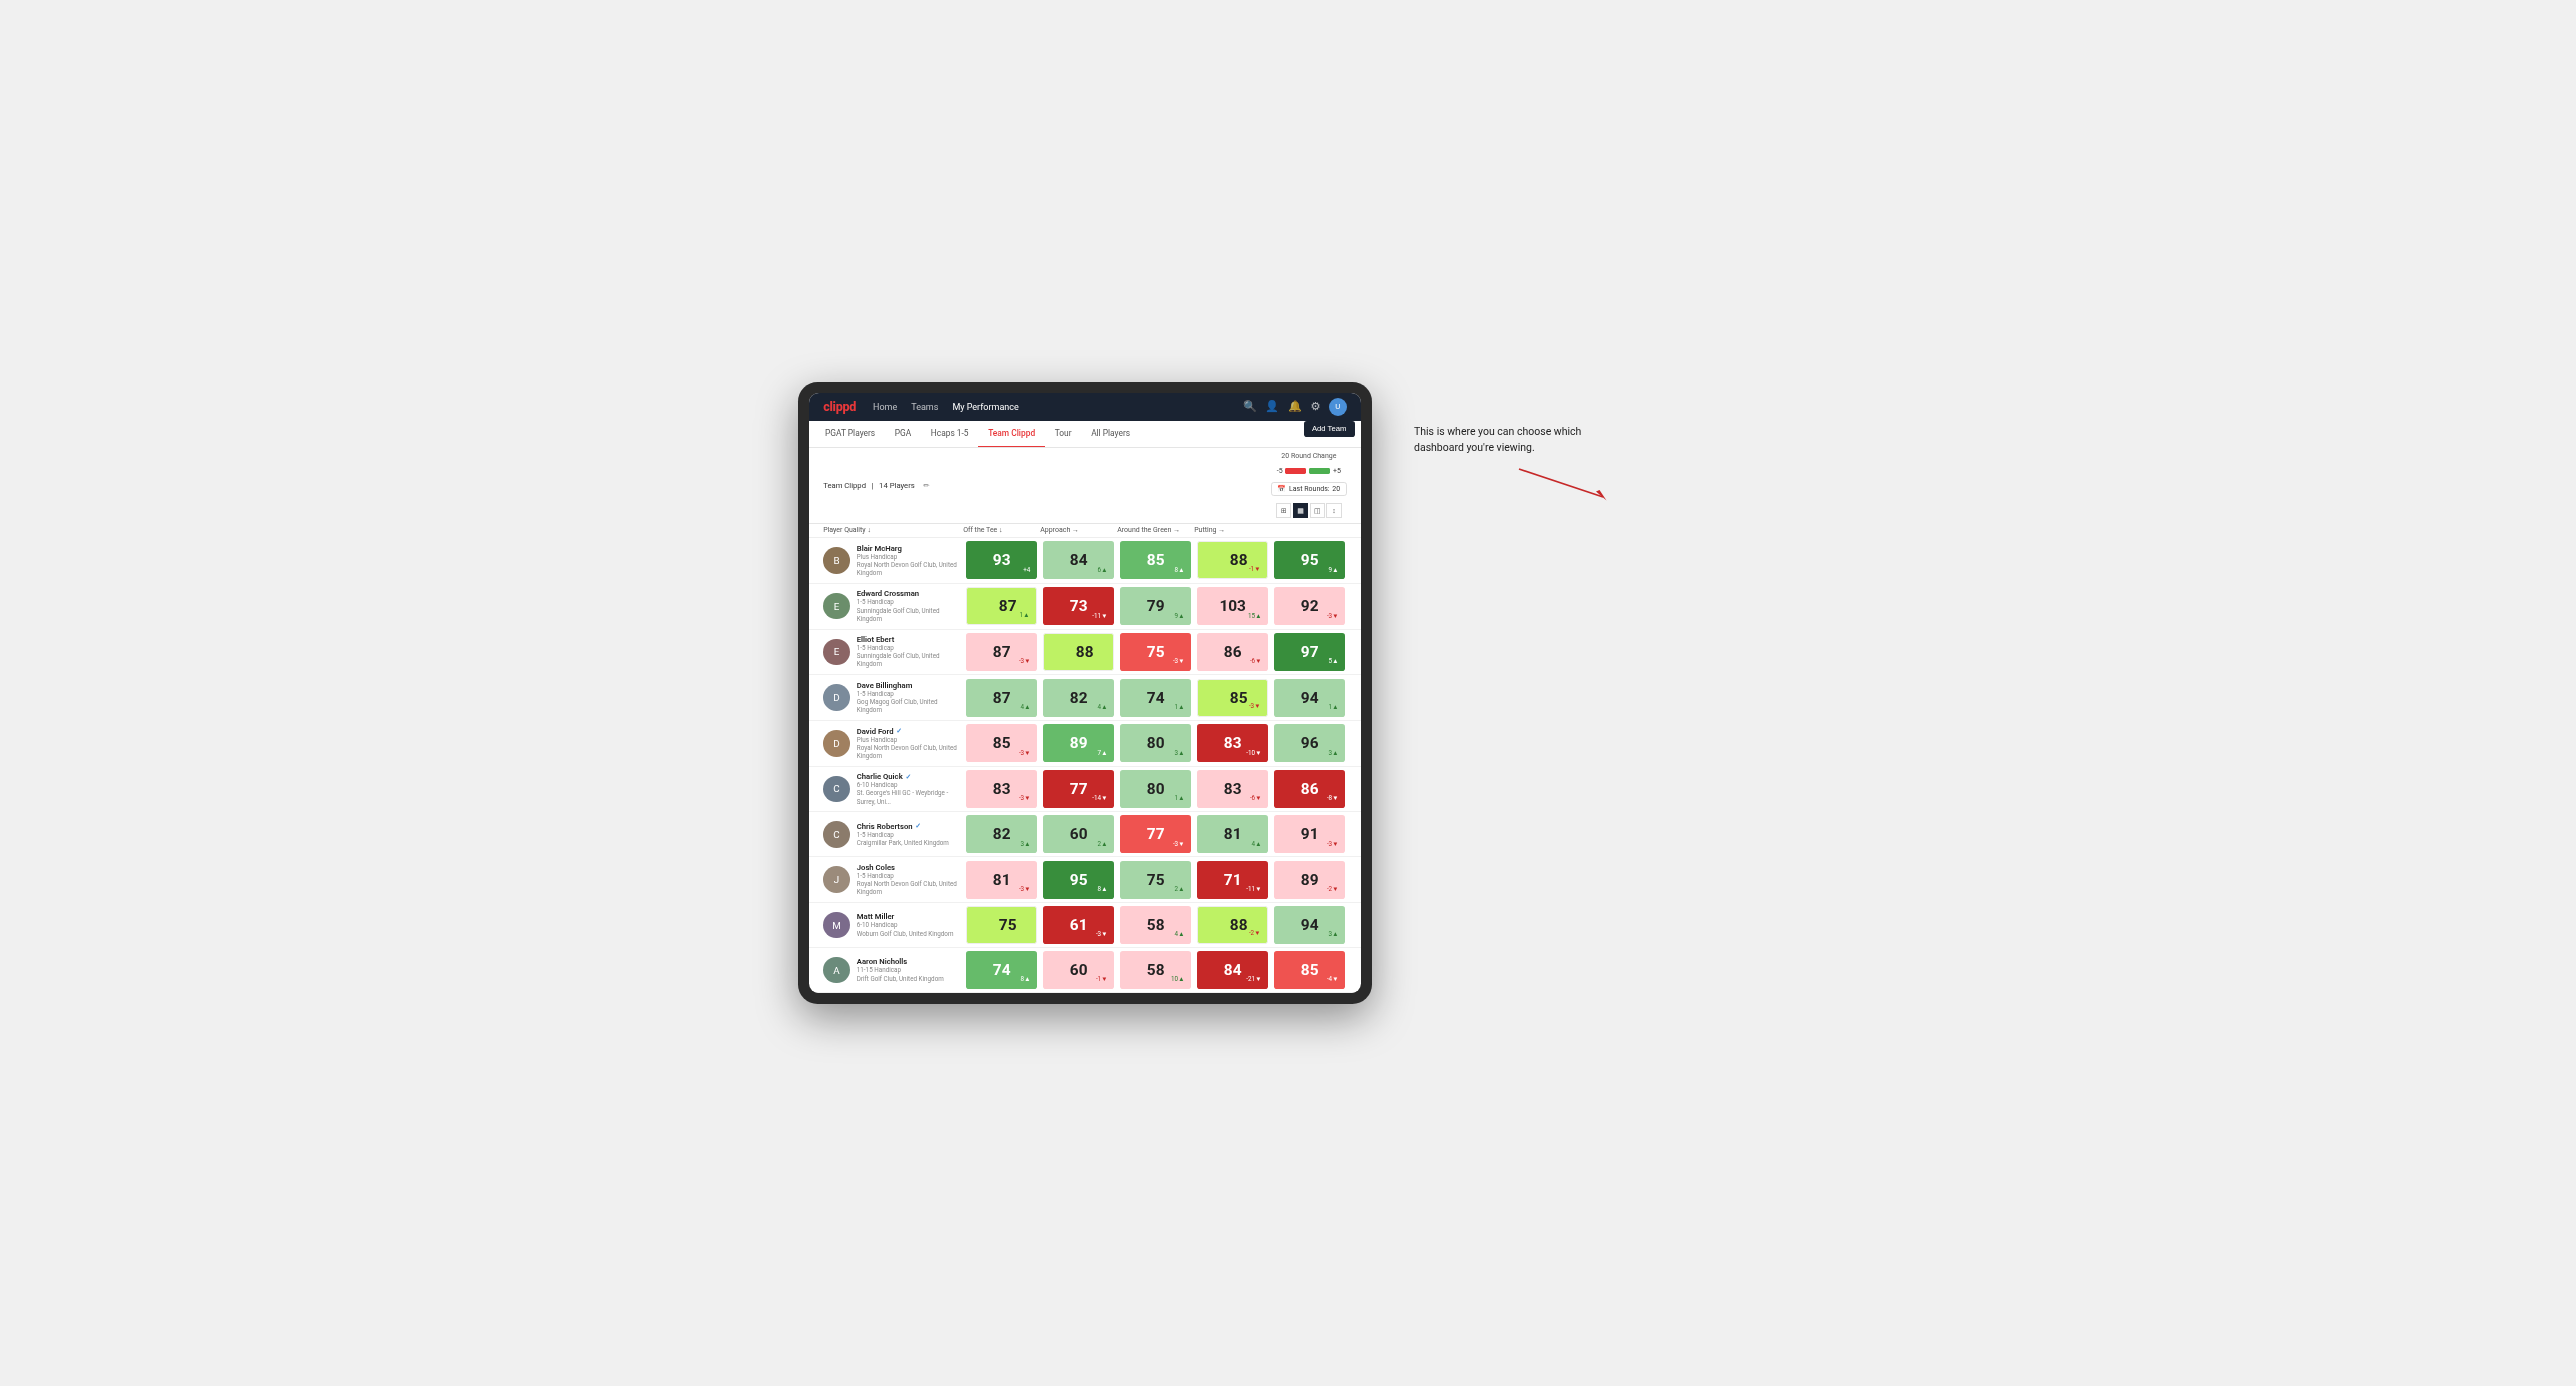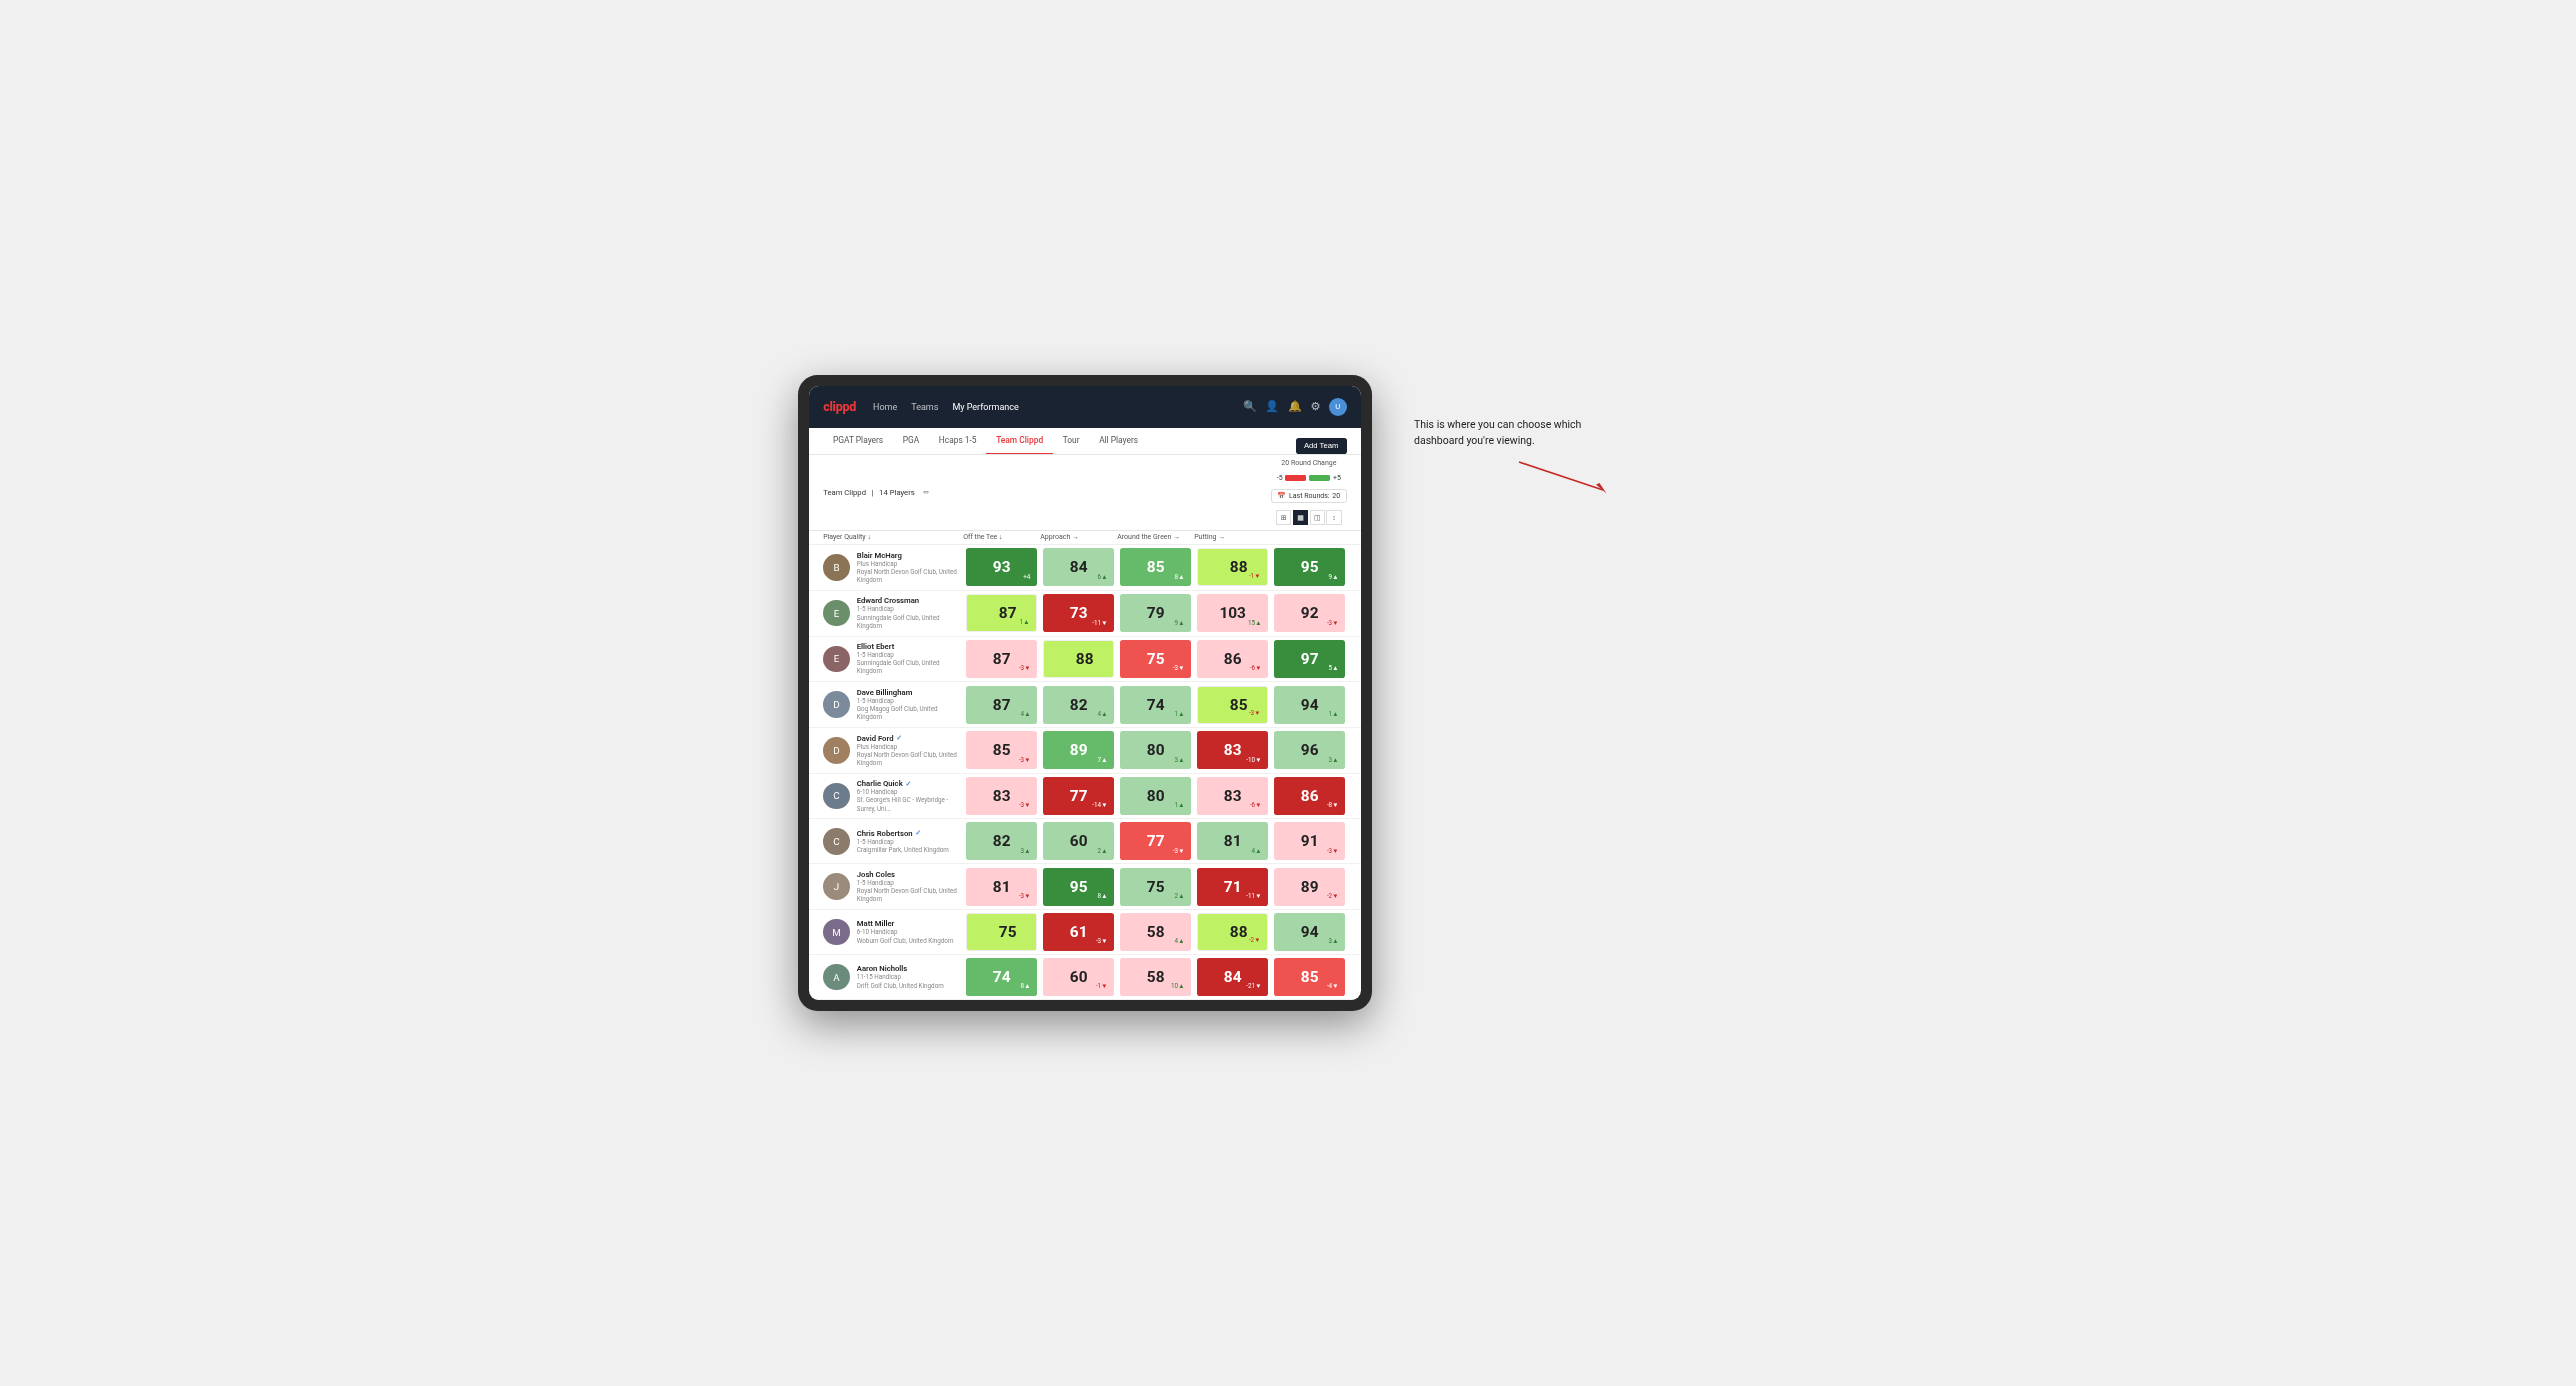--- a/index.html
+++ b/index.html
@@ -37,21 +37,21 @@
       border-radius: 9.8px;
       overflow: hidden;
     }
 
     
     .navbar {
       background: #1a2332;
       display: flex;
       align-items: center;
       padding: 0 14px;
-      height: 42px;
+      height: 28px;
     }
 
     .navbar-brand {
       color: #e8383a;
       font-weight: 800;
       font-size: 12.6px;
       letter-spacing: -0.3px;
       margin-right: 17px;
     }
 
@@ -93,22 +93,22 @@
       justify-content: center;
       color: #fff;
       font-size: 7.7px;
     }
 
     
     .tab-bar {
       background: #fff;
       border-bottom: 0.7px solid #e5e5e5;
       display: flex;
-      align-items: flex-end;
-      padding: 0 14px;
+      align-items: flex-start;
+      padding: 0 6px;
       height: 26.6px;
       justify-content: space-between;
     }
 
     .tab-bar-tabs {
       display: flex;
       gap: 0;
       height: 100%;
     }
 

